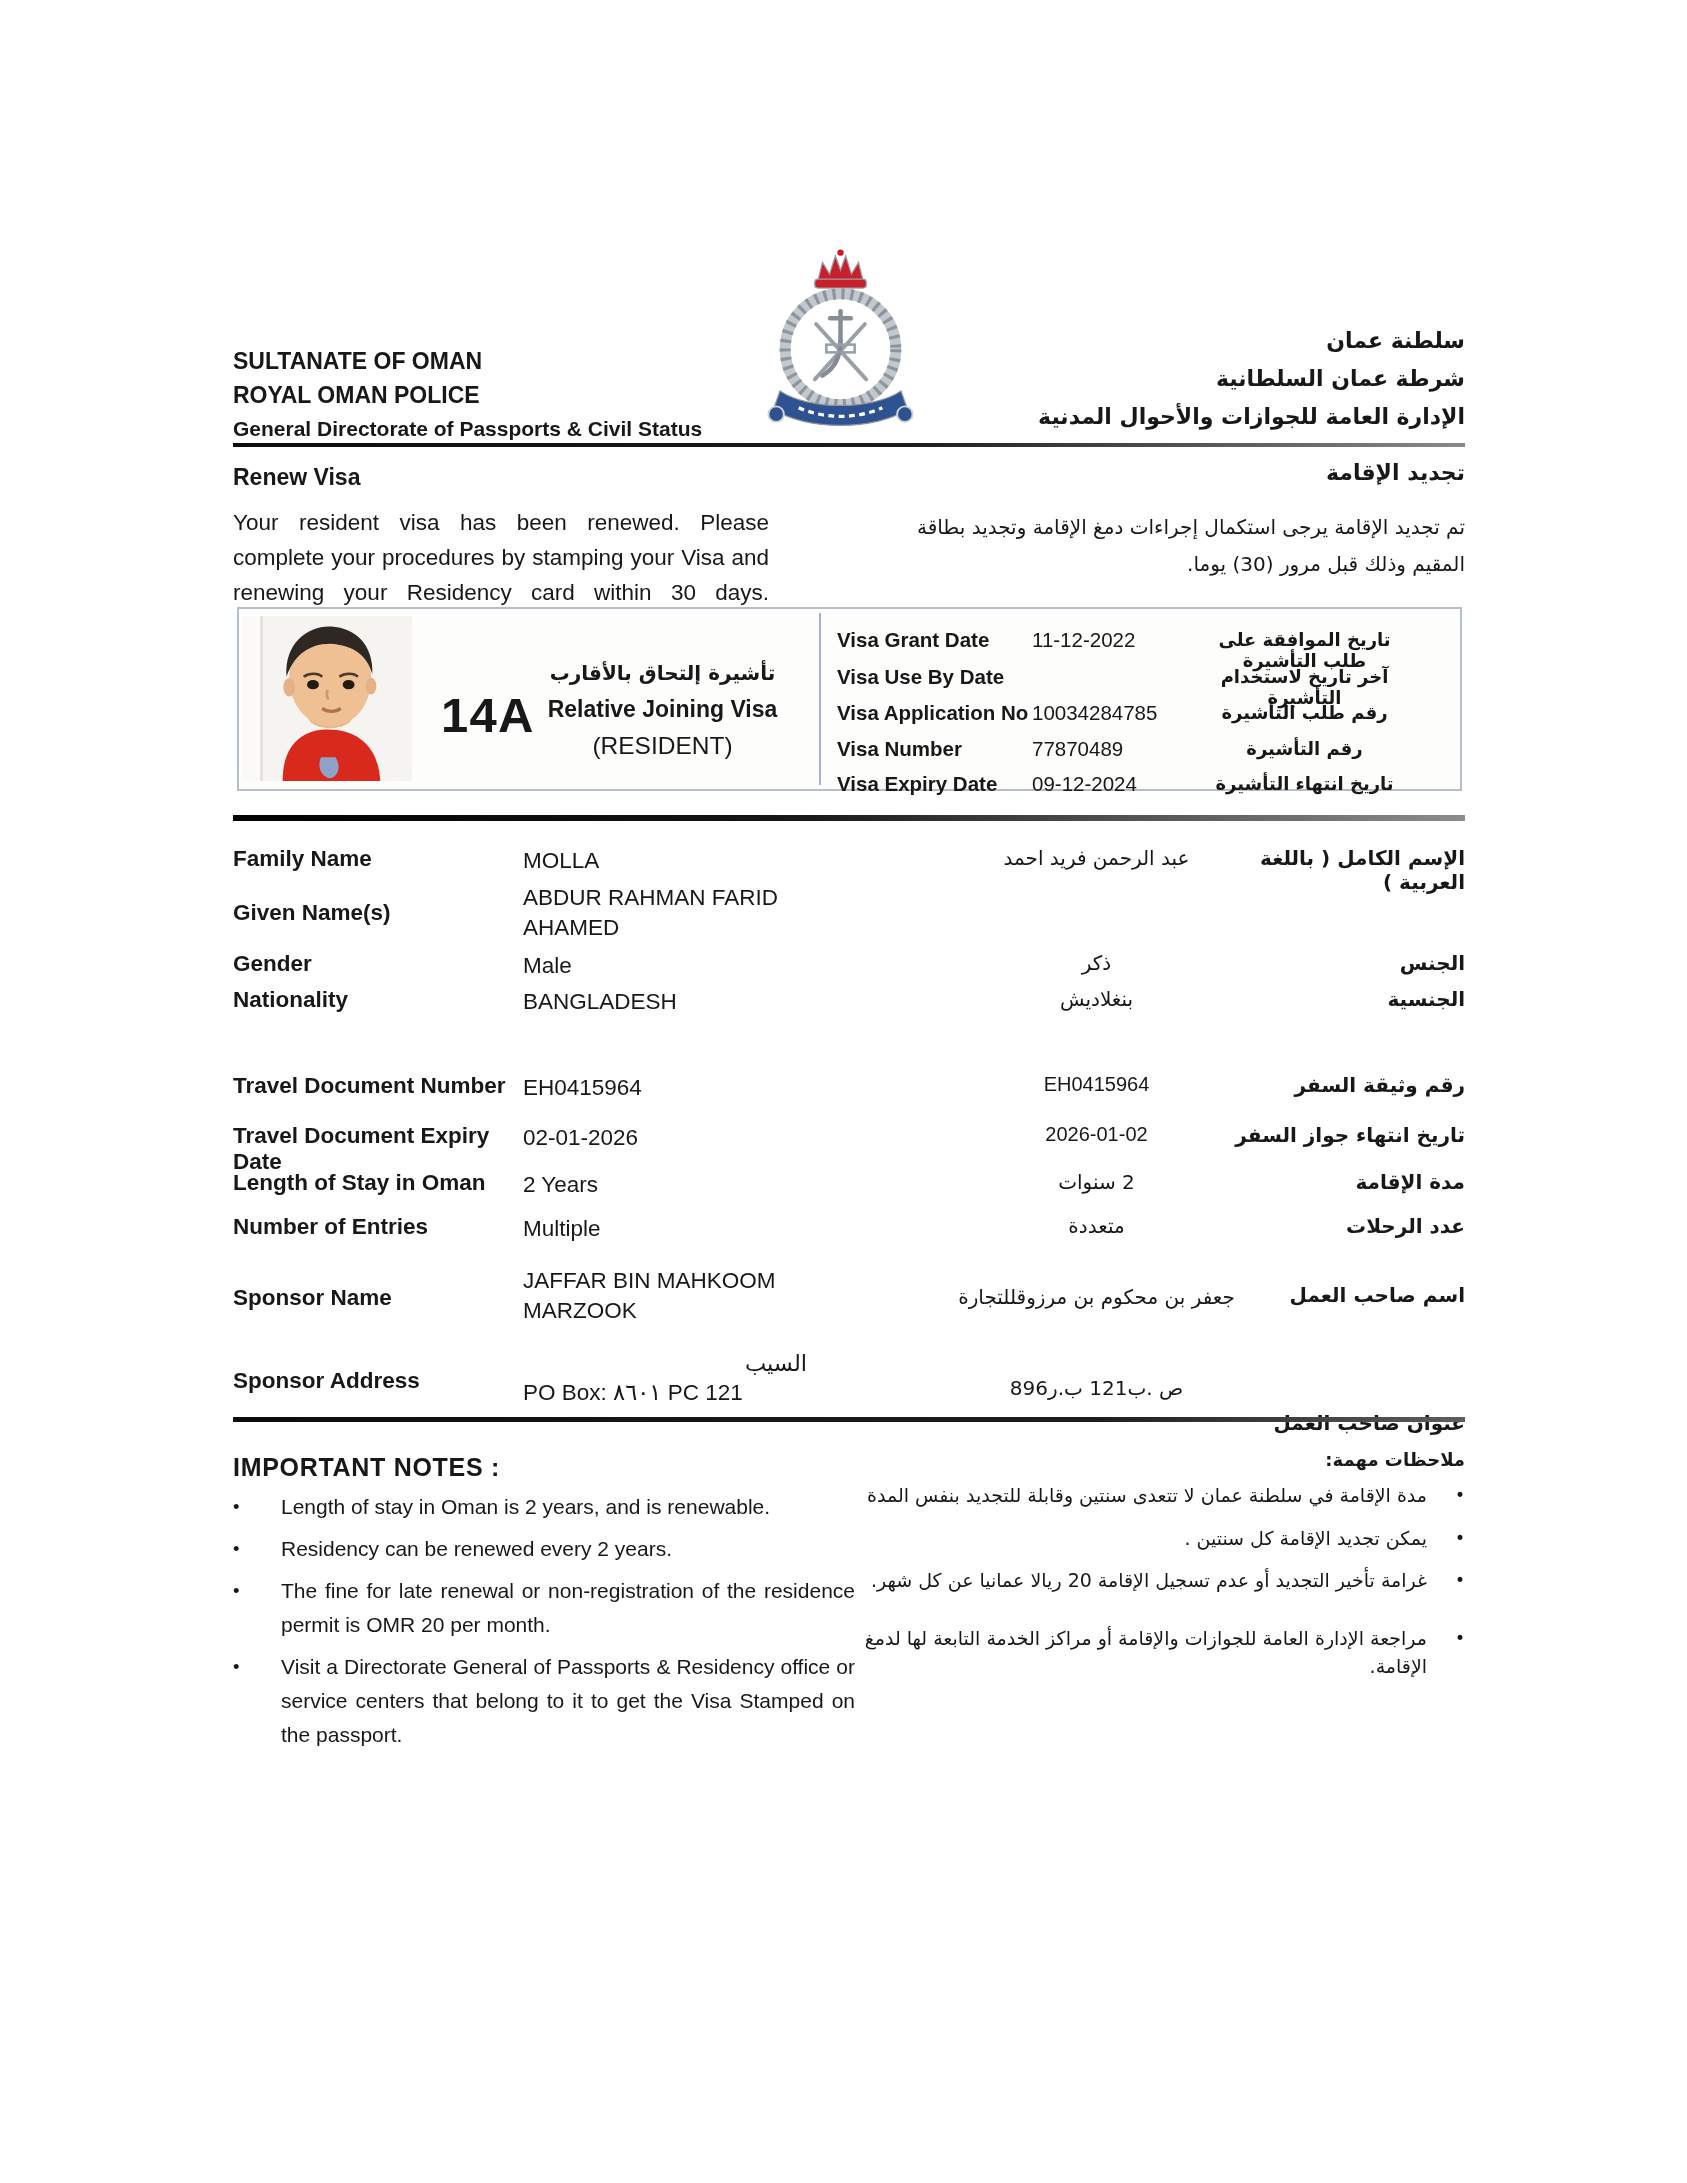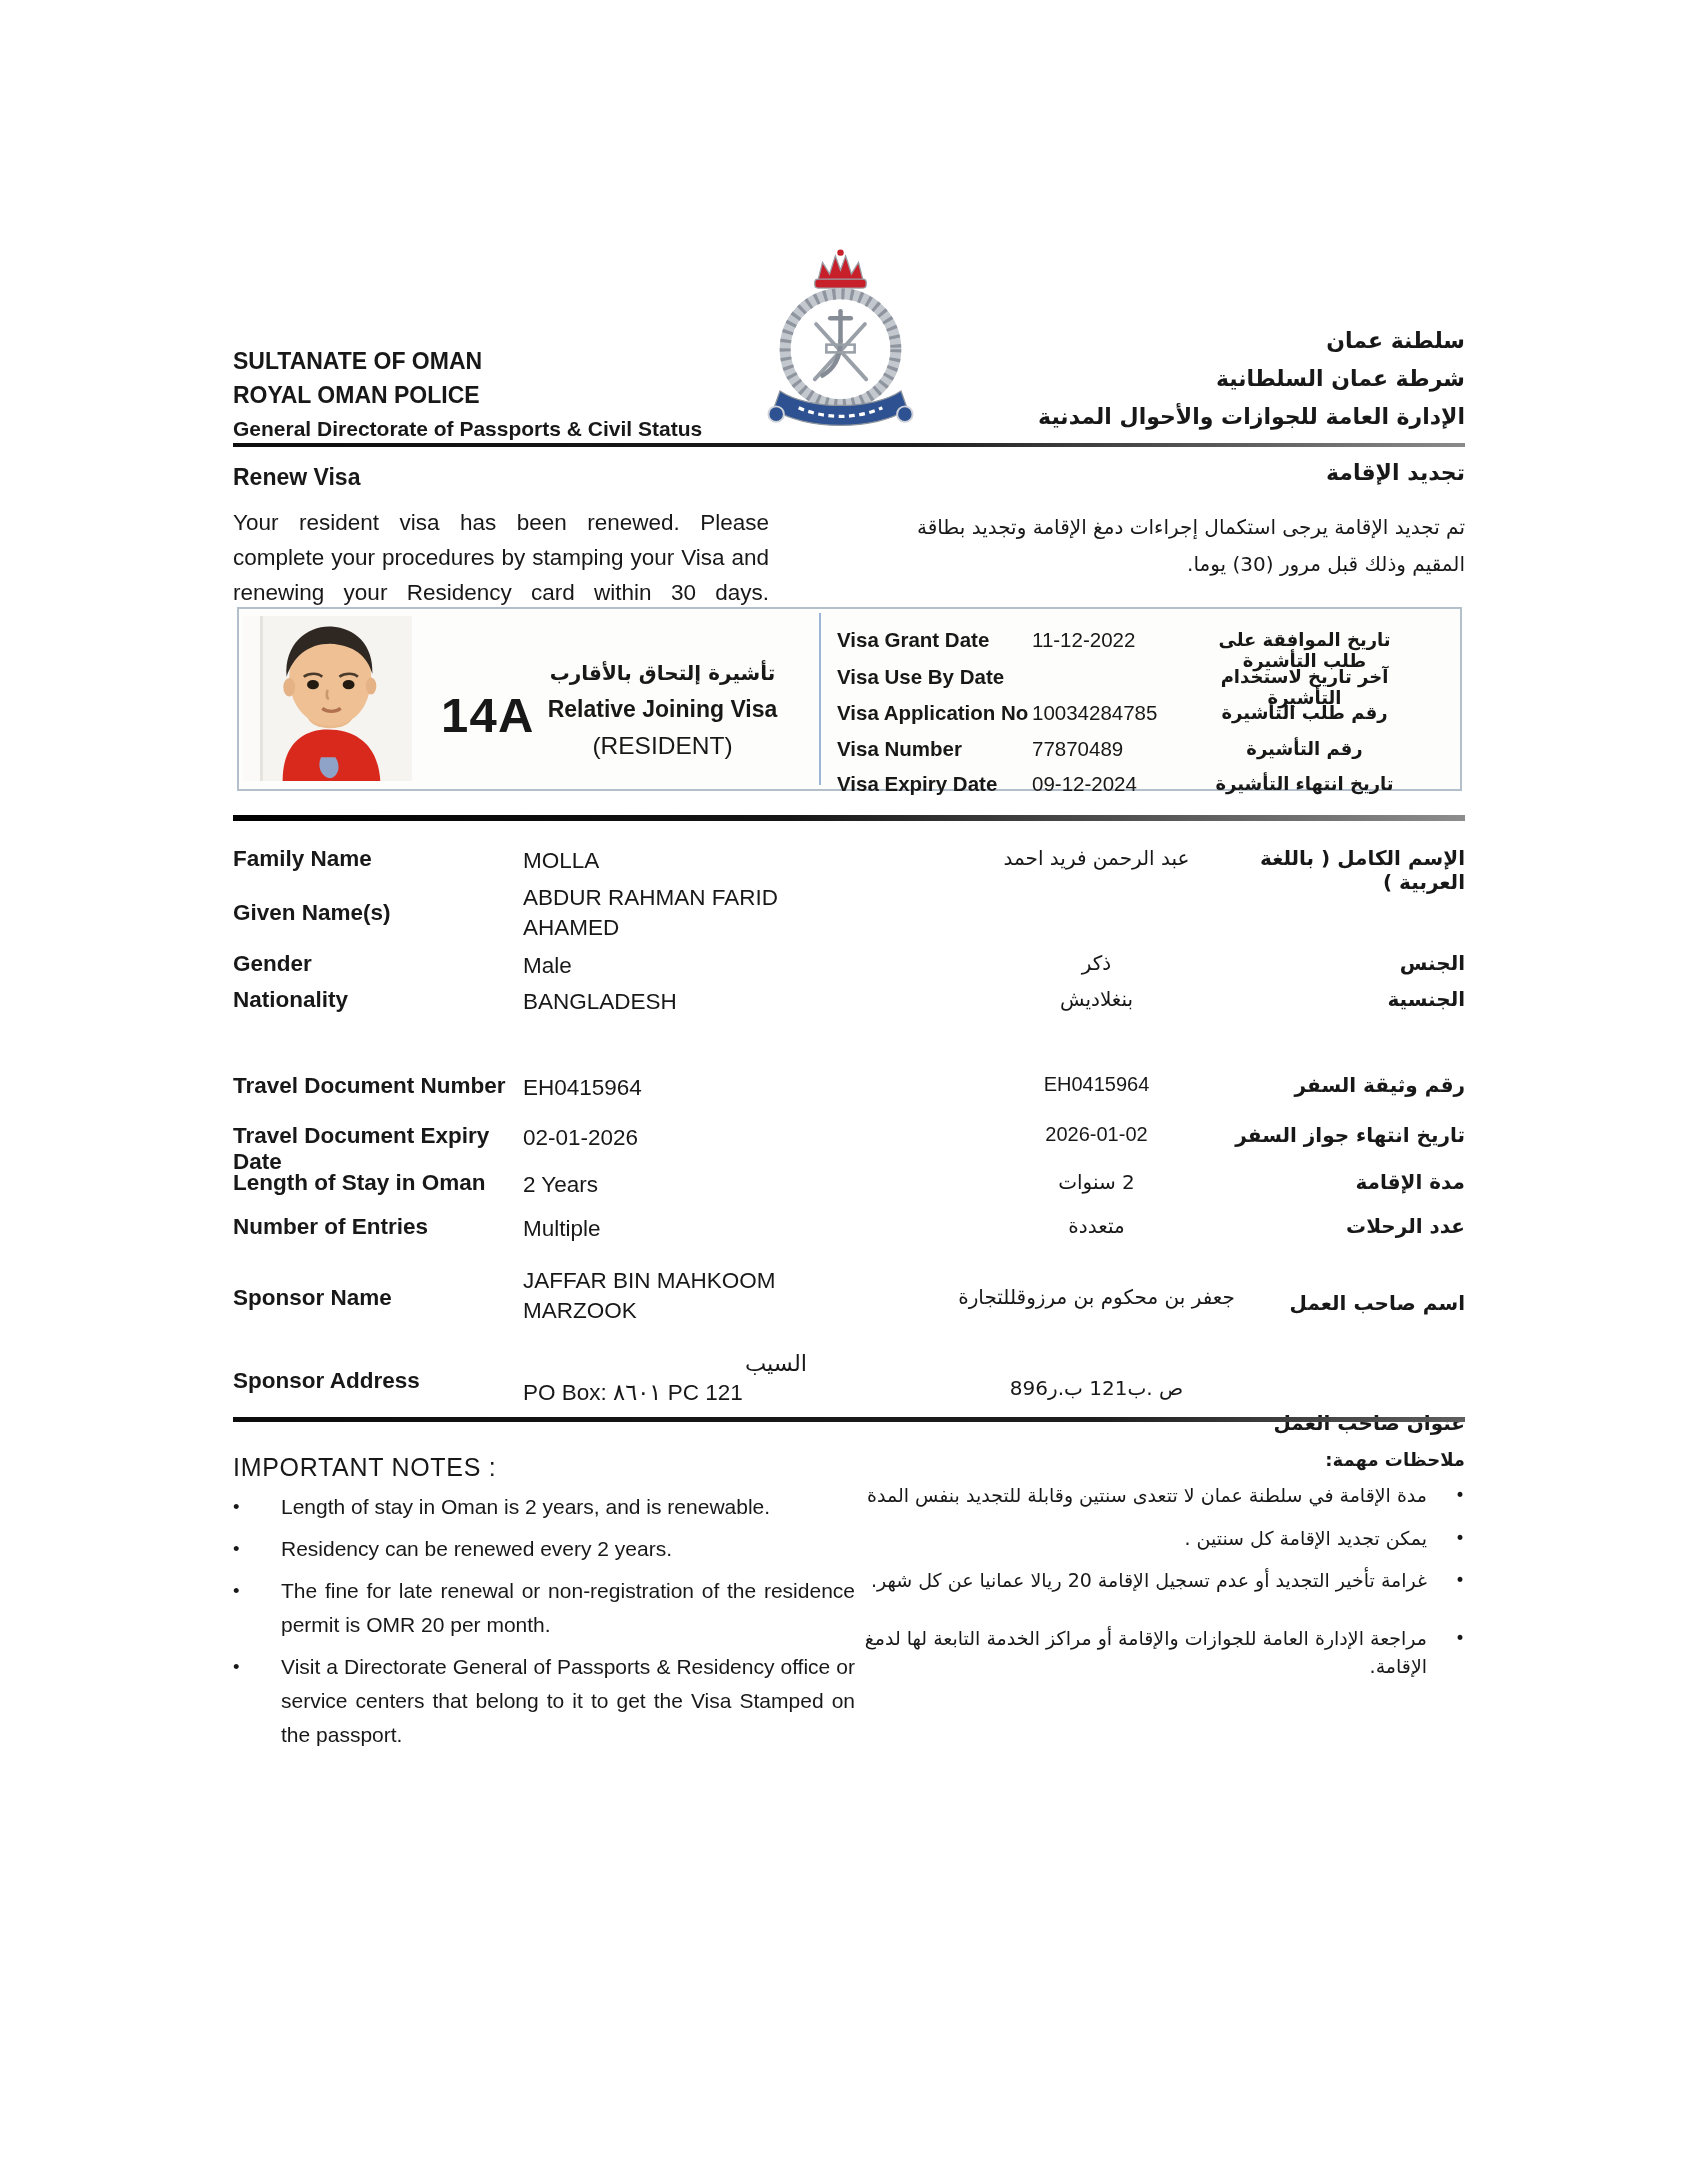--- a/index.html
+++ b/index.html
@@ -53,26 +53,26 @@
   .d-row{position:absolute;left:233px;width:1233px;}
   .d-label{position:absolute;left:0;width:311px;font-size:22.5px;font-weight:bold;}
   .d-value{position:absolute;left:290px;width:284px;font-size:22.5px;line-height:30px;}
   .d-arval{position:absolute;left:688px;width:351px;text-align:center;font-size:20px;}
   .d-arlabel{position:absolute;left:979px;width:253px;text-align:right;font-size:20px;font-weight:bold;}
   .r1{top:846px;} .r2{top:883px;} .r3{top:951px;} .r4{top:987px;}
   .r5{top:1073px;} .r6{top:1123px;} .r7{top:1170px;} .r8{top:1214px;}
   .r9{top:1266px;} .r10{top:1348px;}
   .r2 .d-value,.r9 .d-value{width:265px;}
   .r2 .d-label{top:17px;}
-  .r9 .d-label{top:18.5px;} .r9 .d-arval{top:18.5px;} .r9 .d-arlabel{top:17px;margin-top:8px;}
+  .r9 .d-label{top:18.5px;} .r9 .d-arval{top:18.5px;} .r9 .d-arlabel{top:17px;}
   .r10 .d-label{top:20px;} .r10 .d-arval{top:28px;} .r10 .d-arlabel{top:20px;margin-top:43px;}
   .addr-line{display:block;line-height:30px;}
 
   
-  .notes-title-en{left:233px;top:1453px;font-size:25px;font-weight:normal;letter-spacing:0.7px;}
+  .notes-title-en{left:233px;top:1453px;font-size:25px;font-weight:bold;letter-spacing:0.7px;}
   .notes-title-ar{right:222px;top:1449px;font-size:18px;font-weight:bold;}
   .notes-en{left:233px;top:1490px;width:622px;}
   .notes-en .note-item{display:flex;margin-bottom:8px;font-size:21px;line-height:34px;}
   .notes-en .bullet{width:48px;flex:0 0 48px;font-size:18.5px;line-height:34px;}
   .notes-en .note-text{flex:1;text-align:justify;}
   .notes-ar{right:222px;top:1481px;width:629px;direction:rtl;}
   .notes-ar .note-item{display:flex;margin-bottom:14.6px;font-size:19px;line-height:28px;}
   .notes-ar .bullet{width:38px;flex:0 0 38px;font-size:17px;}
   .notes-ar .note-text{flex:1;text-align:right;}
   .notes-ar .note-item.last{margin-top:30px;}

